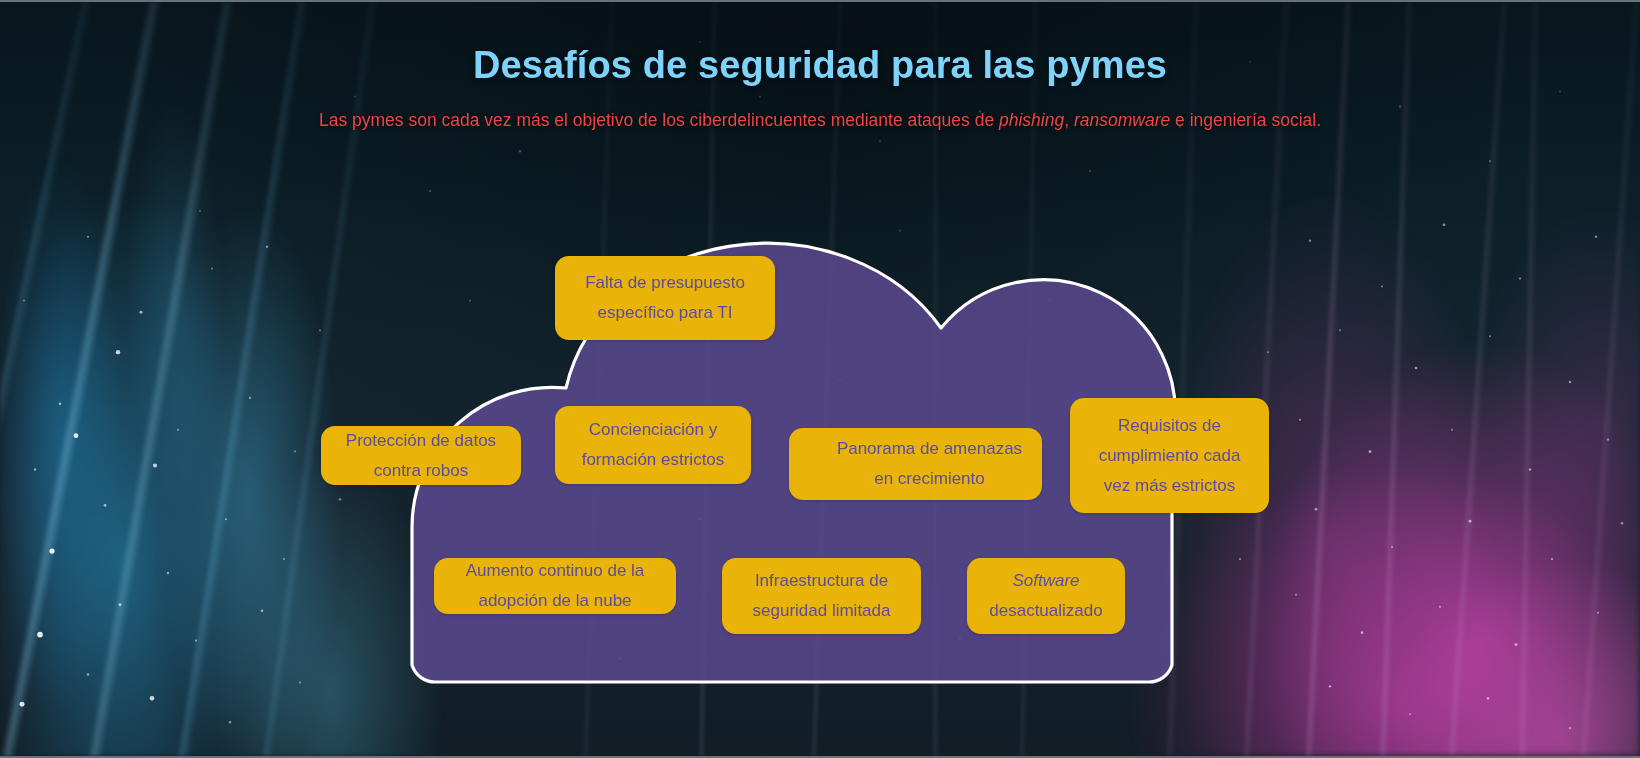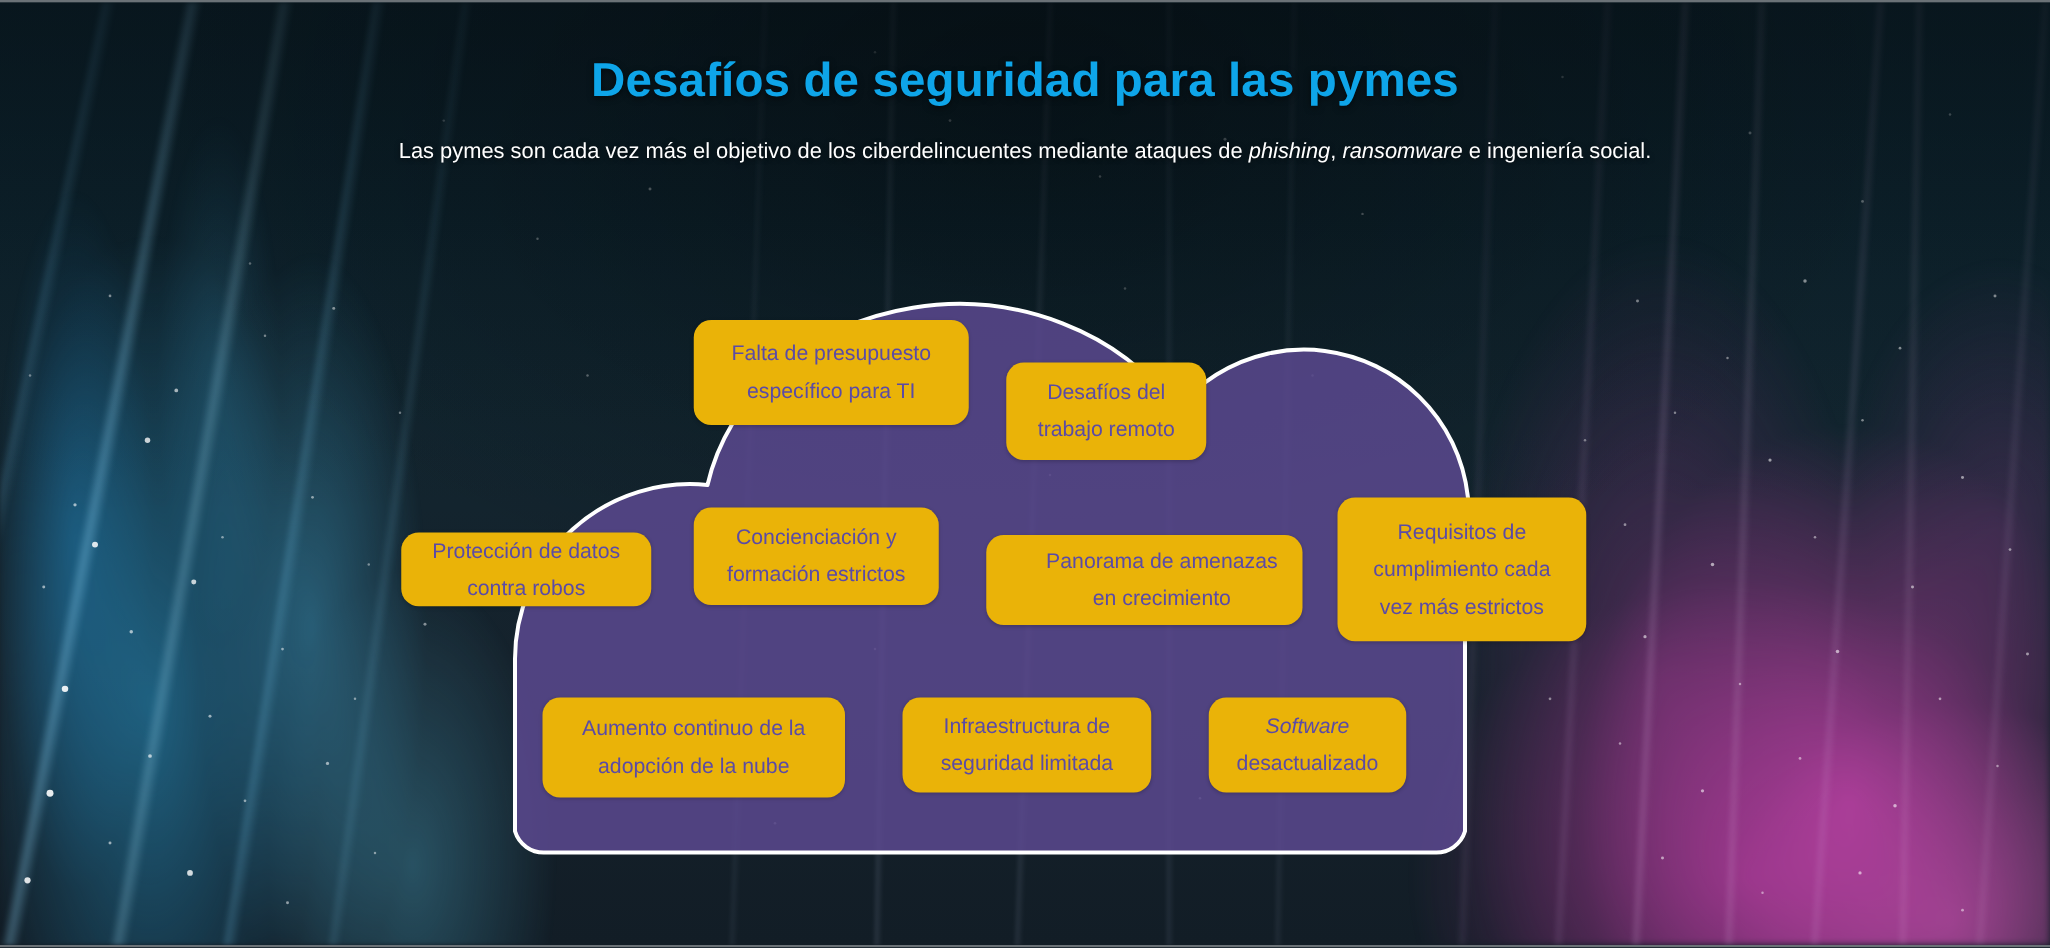--- a/index.html
+++ b/index.html
@@ -108,30 +108,30 @@
     position: absolute;
     top: 0; left: 0; right: 0;
     text-align: center;
     z-index: 20;
   }
 
   #page-title {
     margin-top: 42px;
     font-size: 38px;
     font-weight: bold;
-    color: #0ea5e9;
+    color: #7dd3fc;
     letter-spacing: .1px;
     text-shadow: 0 1px 5px rgba(0,0,0,0.55);
   }
 
   #subtitle {
     margin-top: 18px;
     font-size: 17.5px;
     line-height: 30px;
-    color: #ffffff;
+    color: #ef4444;
     text-shadow: 0 1px 4px rgba(0,0,0,0.6);
   }
   #subtitle .i { font-style: italic; }
 
   
   #cloud-wrap {
     position: absolute;
     left: 366px;
     top: 200px;
     width: 850px;
@@ -157,21 +157,21 @@
     box-shadow: 0 1px 3px rgba(0,0,0,0.18);
   }
   .card .i { font-style: italic; }
 
   #card-budget    { left: 555px; top: 254px; width: 220px; height: 84px; }
   #card-remote    { left: 805px; top: 288px; width: 160px; height: 78px; }
   #card-data      { left: 321px; top: 424px; width: 200px; height: 59px; }
   #card-training  { left: 555px; top: 404px; width: 196px; height: 78px; }
   #card-threat    { left: 789px; top: 426px; width: 253px; height: 72px; padding-left: 44px; }
   #card-compliance{ left: 1070px; top: 396px; width: 199px; height: 115px; }
-  #card-adoption  { left: 434px; top: 556px; width: 242px; height: 80px; }
+  #card-adoption  { left: 434px; top: 556px; width: 242px; height: 56px; }
   #card-infra     { left: 722px; top: 556px; width: 199px; height: 76px; }
   #card-software  { left: 967px; top: 556px; width: 158px; height: 76px; }
 </style>
 </head>
 <body>
 
 <div id="slide">
 
   <div class="bg-layer" id="bg-base"></div>
   <div class="bg-layer" id="bg-aurora-left"></div>
@@ -297,26 +297,20 @@
     </svg>
   </div>
 
   <div class="card" id="card-budget">
     <span>
       <span>Falta de presupuesto</span><br>
       <span>específico para TI</span>
     </span>
   </div>
 
-  <div class="card" id="card-remote">
-    <span>
-      <span>Desafíos del</span><br>
-      <span>trabajo remoto</span>
-    </span>
-  </div>
 
   <div class="card" id="card-data">
     <span>
       <span>Protección de datos</span><br>
       <span>contra robos</span>
     </span>
   </div>
 
   <div class="card" id="card-training">
     <span>

